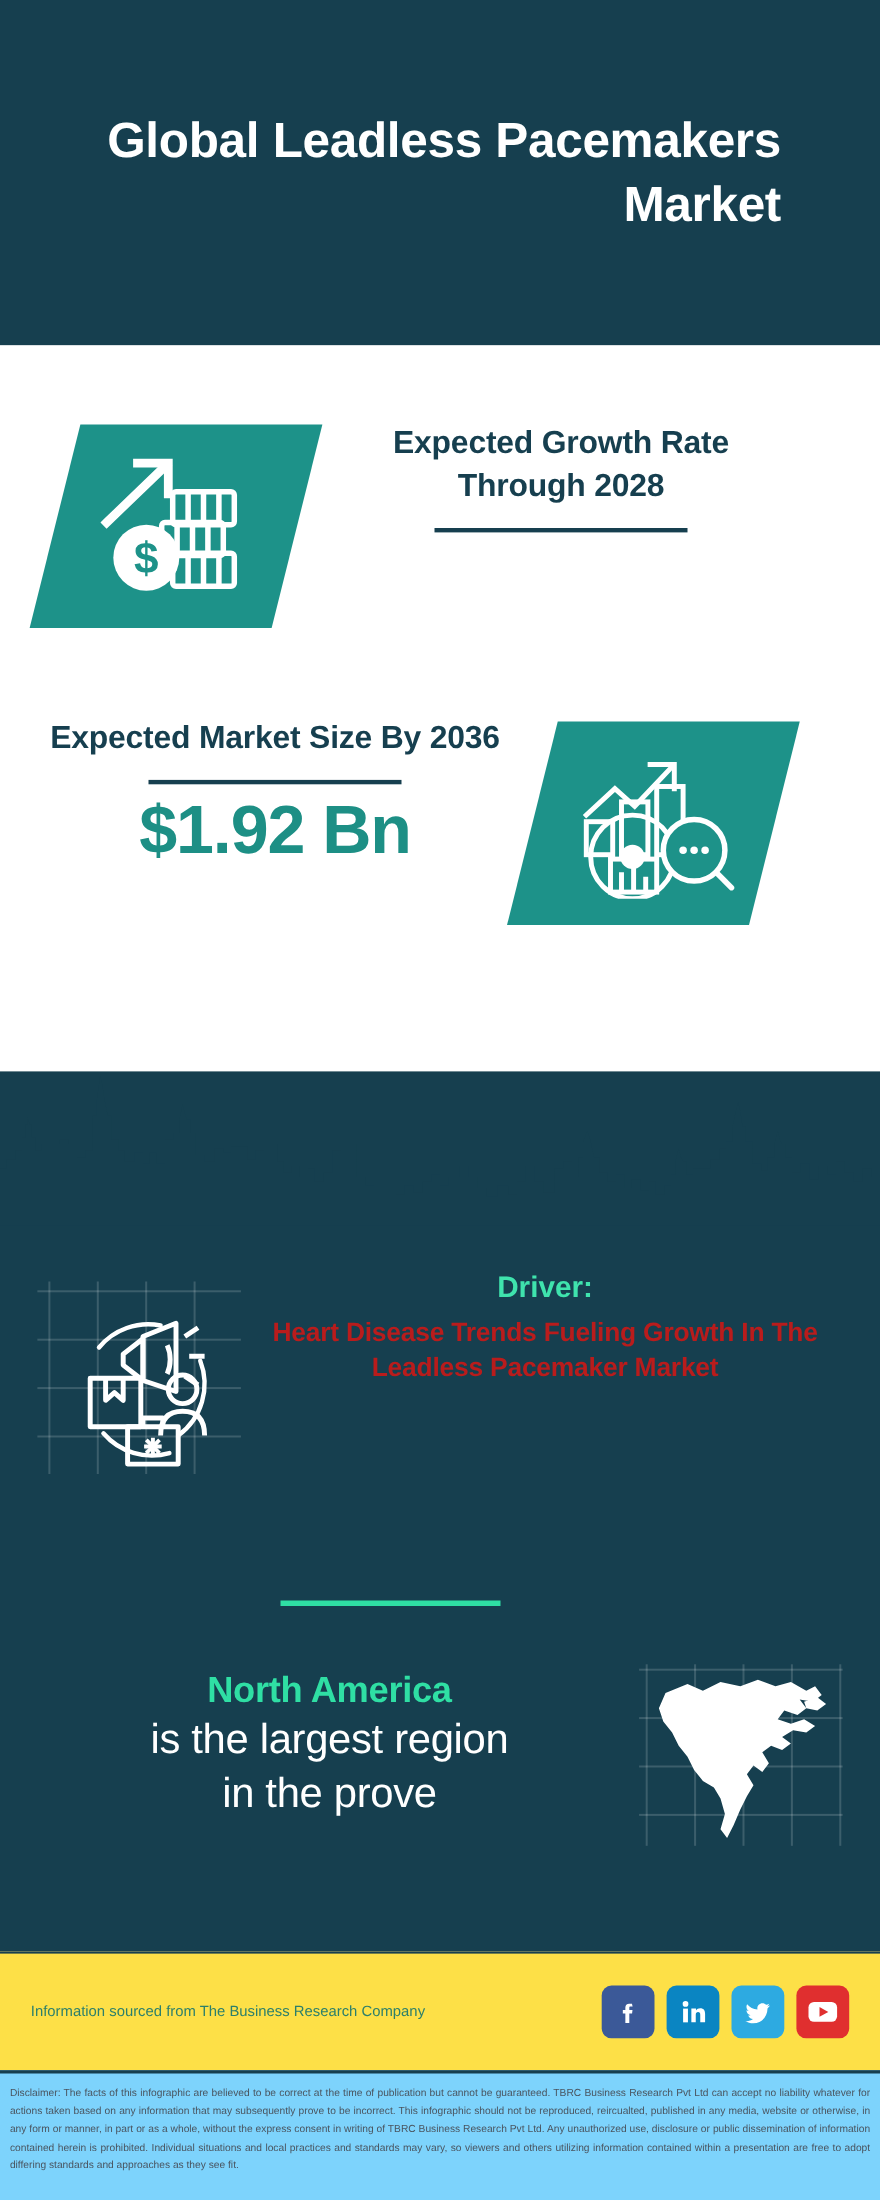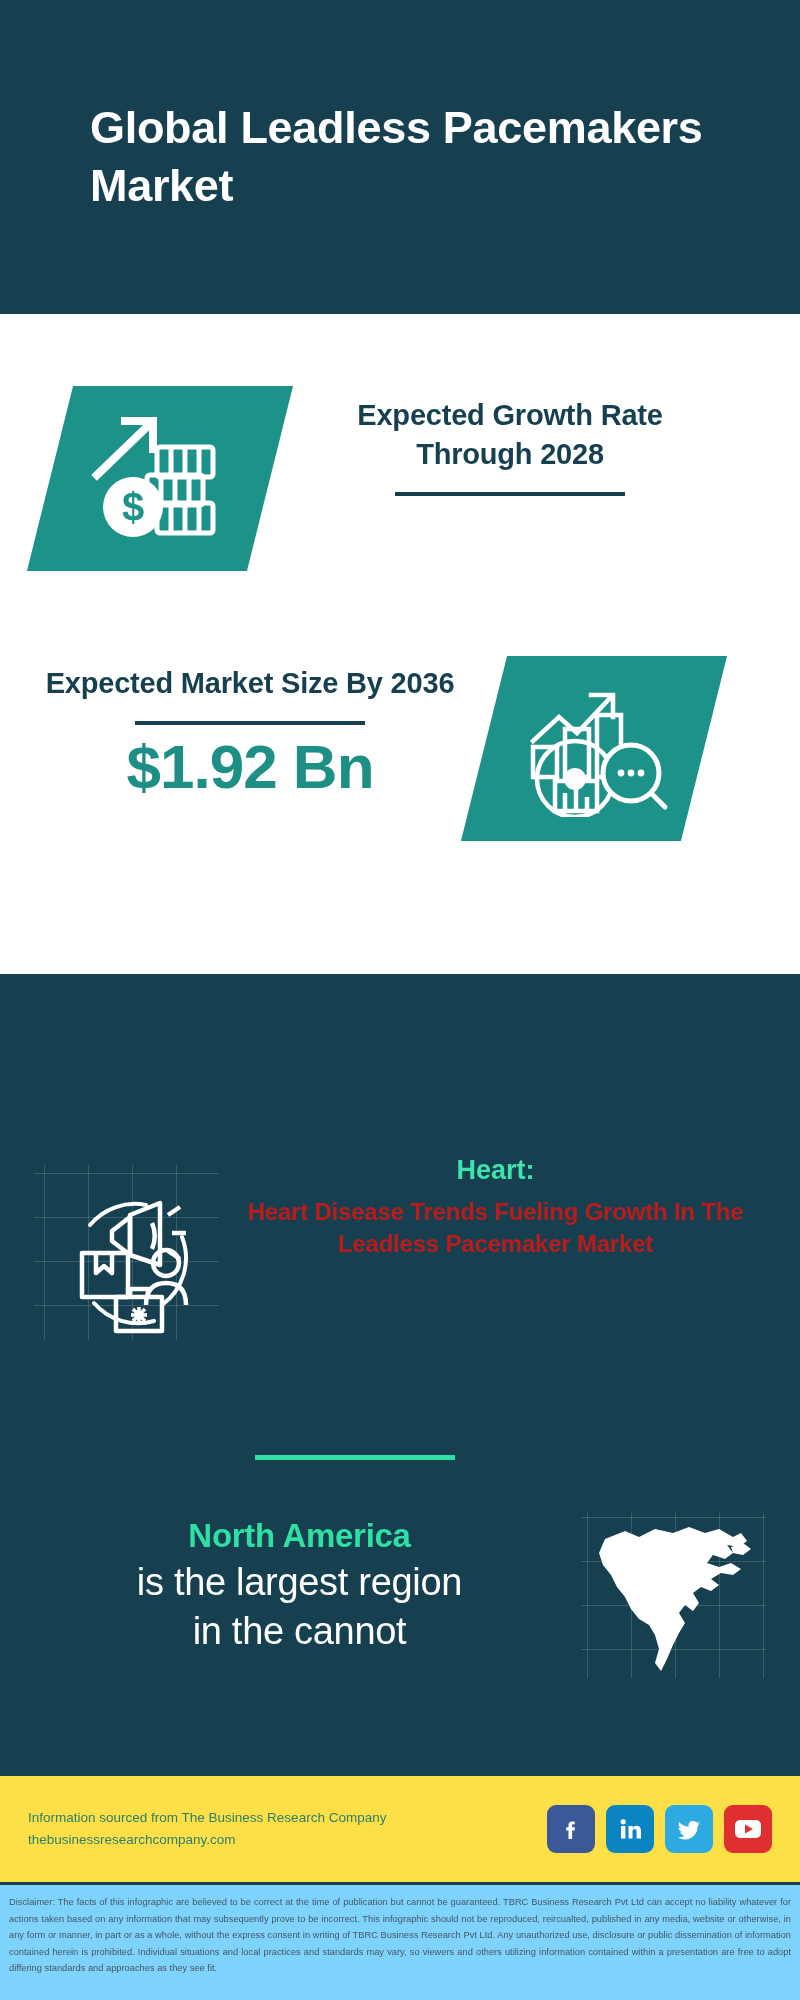--- a/index.html
+++ b/index.html
@@ -25,21 +25,21 @@
     background: #163f4f;
     display: flex;
     align-items: center;
     justify-content: center;
   }
   .header-title {
     color: #ffffff;
     font-size: 45px;
     font-weight: bold;
     line-height: 1.28;
-    text-align: left;
+    text-align: right;
     letter-spacing: -0.3px;
     max-width: 620px;
   }
 
   
   .stats {
     position: absolute;
     left: 0; top: 314px;
     width: 800px; height: 660px;
     background: #ffffff;
@@ -56,21 +56,21 @@
     transform: skewX(14deg);
     display: flex;
     align-items: center;
     justify-content: center;
   }
 
   #growth-tile { left: 50px; top: 72px; width: 220px; height: 185px; }
   #size-tile   { left: 484px; top: 342px; width: 220px; height: 185px; }
 
   
-  .stat-text { position: absolute; text-align: center; margin-top: 12px; }
+  .stat-text { position: absolute; text-align: center; }
   #growth-text { left: 300px; top: 70px; width: 420px; }
   #size-text   { left: 40px;  top: 338px; width: 420px; }
 
   .stat-label {
     color: #163f4f;
     font-size: 29px;
     font-weight: bold;
     line-height: 1.35;
     letter-spacing: -0.2px;
   }
@@ -371,45 +371,44 @@
           <g stroke-width="3.6">
             <line x1="105" y1="142" x2="105" y2="158"></line>
             <line x1="97" y1="150" x2="113" y2="150"></line>
             <line x1="99" y1="144" x2="111" y2="156"></line>
             <line x1="111" y1="144" x2="99" y2="156"></line>
           </g>
         </g>
       </svg>
     </div>
     <div class="driver-text">
-      <div class="driver-heading">Heart:</div>
+      <div class="driver-heading">Driver:</div>
       <div class="driver-body">Heart Disease Trends Fueling Growth In The Leadless Pacemaker Market</div>
     </div>
   </div>
 
   <div class="green-rule"></div>
 
   <div class="region-row">
     <div class="region-text">
       <div class="region-name">North America</div>
       <div class="region-sub">is the largest region</div>
-      <div class="region-sub">in the cannot</div>
+      <div class="region-sub">in the prove</div>
     </div>
     <div class="map-box">
       <div class="gridlines"></div>
       <svg width="185" height="165" viewBox="0 0 185 165">
         <path fill="#ffffff" d="M24,26 L44,18 L58,24 L74,16 L92,20 L108,14 L124,20 L138,16 L152,24 L160,20 L166,28 L158,34 L146,32 L152,40 L144,46 L132,42 L126,50 L138,54 L150,50 L160,56 L152,62 L140,60 L130,66 L138,72 L130,78 L120,74 L112,80 L118,90 L112,98 L104,92 L98,100 L104,110 L98,120 L92,132 L86,146 L80,158 L74,150 L78,136 L74,122 L68,112 L58,106 L50,96 L44,84 L36,74 L30,62 L22,52 L18,40 Z M150,34 L162,30 L170,36 L162,42 L152,40 Z M64,40 L76,36 L84,44 L74,50 L64,46 Z M98,36 L110,32 L118,40 L106,46 L96,42 Z"></path>
       </svg>
     </div>
   </div>
 
   <div class="footer">
     <div class="footer-source">
       <div>Information sourced from The Business Research Company</div>
-      <div>thebusinessresearchcompany.com</div>
     </div>
     <div class="socials">
       <a class="social s-fb">
         <svg width="26" height="26" viewBox="0 0 26 26">
           <path fill="#ffffff" d="M16.5,5.5 h-2.6 c-2.1,0 -3.4,1.4 -3.4,3.5 v2.2 h-2.3 v3.3 h2.3 v8.5 h3.6 v-8.5 h2.5 l0.4,-3.3 h-2.9 v-1.8 c0,-0.8 0.2,-1.2 1.2,-1.2 h1.8 Z"></path>
         </svg>
       </a>
       <a class="social s-li">
         <svg width="26" height="26" viewBox="0 0 26 26">
           <rect x="4" y="10" width="4.4" height="12.5" fill="#ffffff"></rect>

